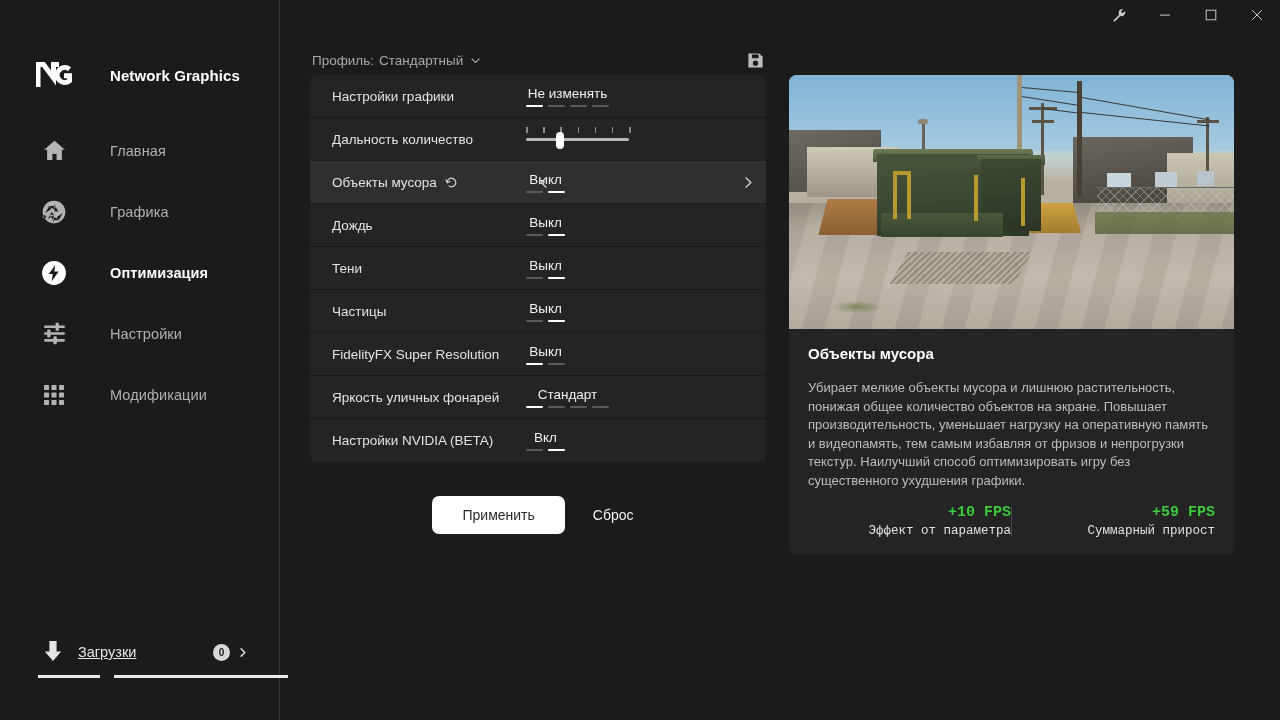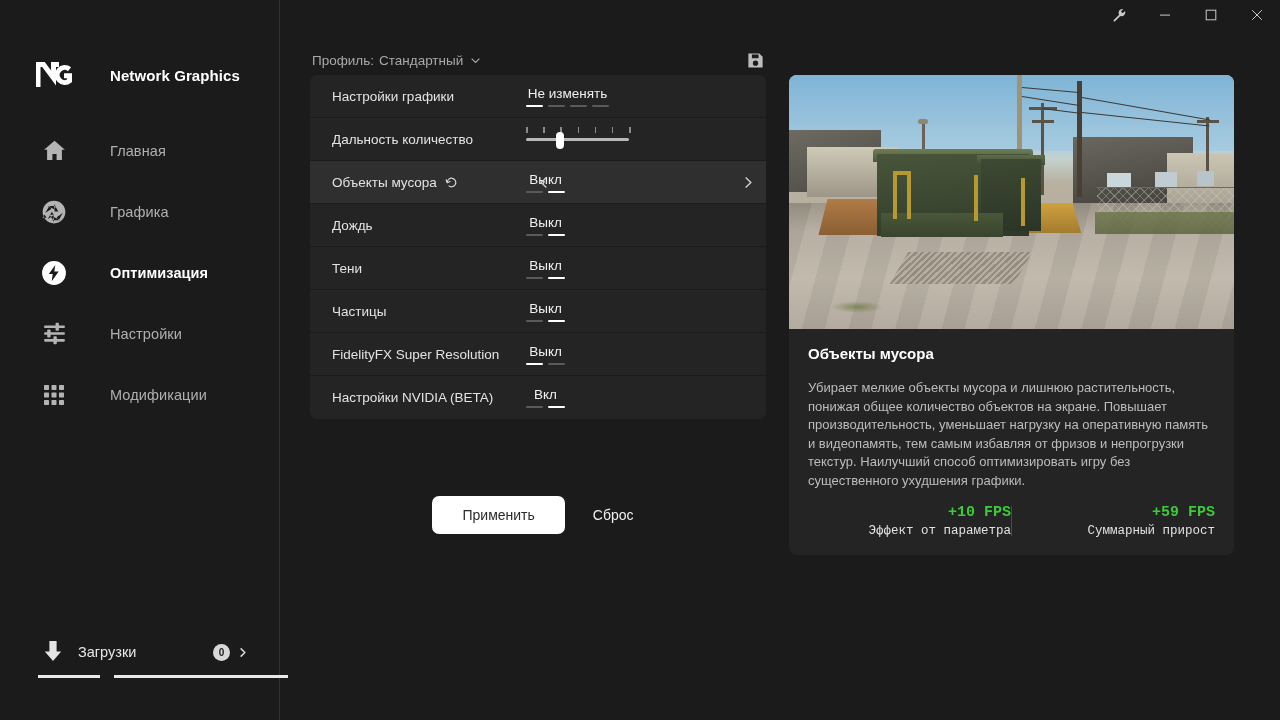--- a/index.html
+++ b/index.html
@@ -59,21 +59,21 @@
   }
   .nav-item.active .nav-label { color: #ffffff; font-weight: bold; }
   .nav-item.active .nav-icon { color: #ffffff; }
 
   
   .downloads {
     position: absolute; left: 38px; bottom: 42px; width: 210px;
   }
   .dl-row { display: flex; align-items: center; height: 34px; }
   .dl-icon { width: 30px; display:flex; align-items:center; justify-content:center; color:#e4e4e4; }
-  .dl-label { margin-left: 10px; color: #e6e6e6; font-size: 14.5px; }
+  .dl-label { margin-left: 10px; color: #e6e6e6; font-size: 14.5px; text-decoration: underline; }
   .dl-badge {
     margin-left: auto; width: 17px; height: 17px; border-radius: 50%;
     background: #d8d8d8; color: #1b1b1b; font-size: 10px; font-weight: bold;
     display: flex; align-items: center; justify-content: center;
   }
   .dl-chev { margin-left: 7px; color: #d8d8d8; display:flex; }
   .dl-progress {
     margin-top: 6px; width: 250px; height: 3px; position: relative;
   }
   .dl-progress .seg-a { position:absolute; left:0; top:0; width:62px; height:3px; background:#e9e9e9; }
@@ -477,20 +477,36 @@
         </div>
         <div class="srow">
           <div class="srow-label">
             <span>FidelityFX Super Resolution</span>
           </div>
           <div class="srow-ctl">
             <div class="valwrap">
               <div class="valtext">Выкл</div>
               <div class="dashes">
                 <div class="dash on"></div>
+                <div class="dash"></div>
+              </div>
+            </div>
+          </div>
+        </div>
+        <div class="srow">
+          <div class="srow-label">
+            <span>Яркость уличных фонарей</span>
+          </div>
+          <div class="srow-ctl">
+            <div class="valwrap">
+              <div class="valtext">Стандарт</div>
+              <div class="dashes">
+                <div class="dash on"></div>
+                <div class="dash"></div>
+                <div class="dash"></div>
                 <div class="dash"></div>
               </div>
             </div>
           </div>
         </div>
         <div class="srow">
           <div class="srow-label">
             <span>Настройки NVIDIA (BETA)</span>
           </div>
           <div class="srow-ctl">

